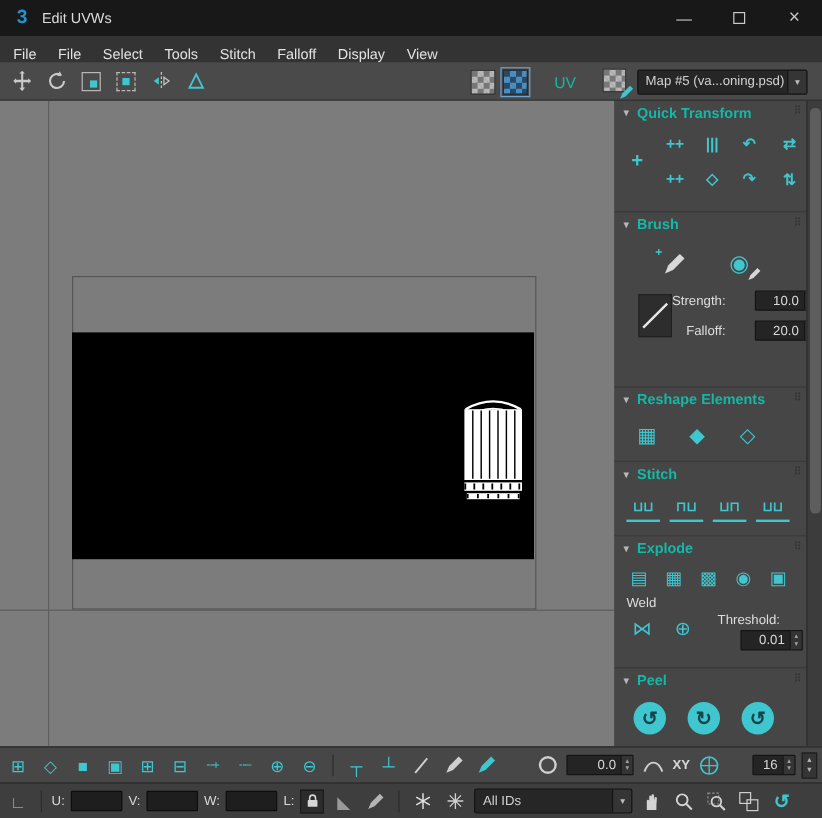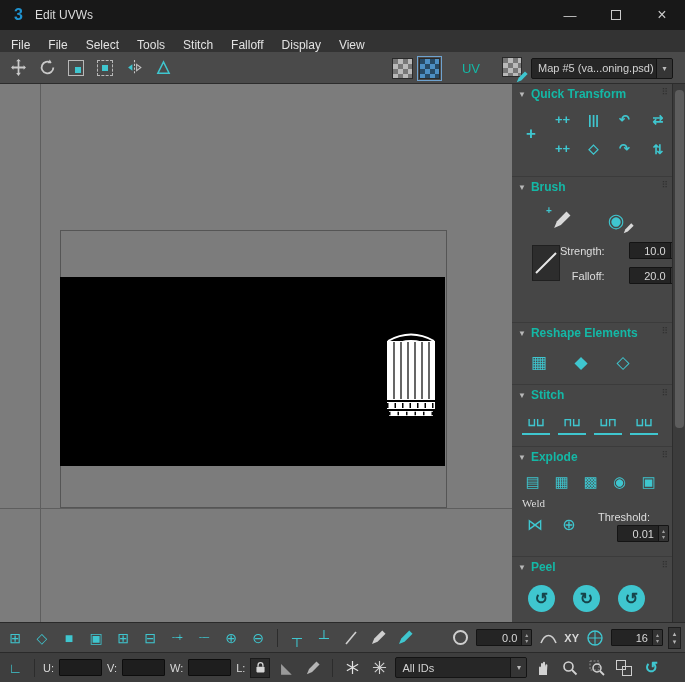--- a/index.html
+++ b/index.html
@@ -82,29 +82,29 @@
   .brush-btn .mini.tl { left:4px; top:1px; }
   .brush-lower { display:flex; align-items:center; padding:0 10px 0 20px; }
   .falloff-tile { width:36px; height:36px; background:#2d2d2d; border:1px solid #202020; display:flex; align-items:center; justify-content:center; }
   .param-col { flex:1; display:flex; flex-direction:column; gap:8px; }
   .param-row { display:flex; align-items:center; justify-content:flex-end; gap:5px; }
   .param-label { font-size:11px; color:#dddddd; }
   .spin { display:flex; align-items:stretch; background:#242424; border:1px solid #141414; border-radius:1px; height:17px; }
   .spin-val { flex:1; display:flex; align-items:center; justify-content:flex-end; padding-right:4px; font-size:11px; color:#d8d8d8; }
   .spin-btns { width:10px; display:flex; flex-direction:column; justify-content:center; background:#343434; border-left:1px solid #141414; }
   .spin-btns span { font-size:6px; line-height:6px; color:#a0a0a0; text-align:center; }
-  .w52 { width:52px;margin-left:19px; } .w56 { width:56px; } .w40 { width:52px; }
+  .w52 { width:52px;margin-left:19px; } .w56 { width:56px; } .w40 { width:36px;margin-left:20px; }
 
   .row-icons { display:flex; gap:8px; margin:6px 0 0 10px; }
   .ic-tile { display:flex; align-items:center; justify-content:center; }
   .reshape-tile { width:34px; height:26px; font-size:17px; }
   .stitch-tile { width:28px; height:24px; font-size:11px; font-weight:bold; border-bottom:2px solid var(--accent,#3fc6cf); }
   .exp-tile { width:25px; height:22px; font-size:15px; }
   .exp-icons { display:flex; gap:4px; margin:4px 0 0 8px; }
-  .weld-label { margin:4px 0 0 10px; font-size:11px; color:#dddddd;font-family:Liberation Serif, serif; }
+  .weld-label { margin:4px 0 0 10px; font-size:11px; color:#dddddd; }
   .weld-row { display:flex; align-items:flex-start; margin:2px 0 0 8px; gap:4px; }
   .weld-tile { width:30px; height:26px; font-size:16px; }
   .threshold-col { margin-left:10px; display:flex; flex-direction:column; gap:2px; }
   .peel-icons { display:flex; gap:18px; margin:8px 0 0 16px; }
   .peel-circle { width:27px; height:27px; border-radius:50%; background:var(--accent,#3fc6cf); color:#16444a; display:flex; align-items:center; justify-content:center; font-size:16px; font-weight:bold; }
 
   
   .scrollbar { position:absolute; top:84px; right:0; width:13px; height:538px; background:#3c3c3c; border-left:1px solid #2d2d2d; }
   .scroll-thumb { position:absolute; left:2px; top:6px; width:9px; height:338px; background:#5d5d5d; border-radius:4px; }
 

